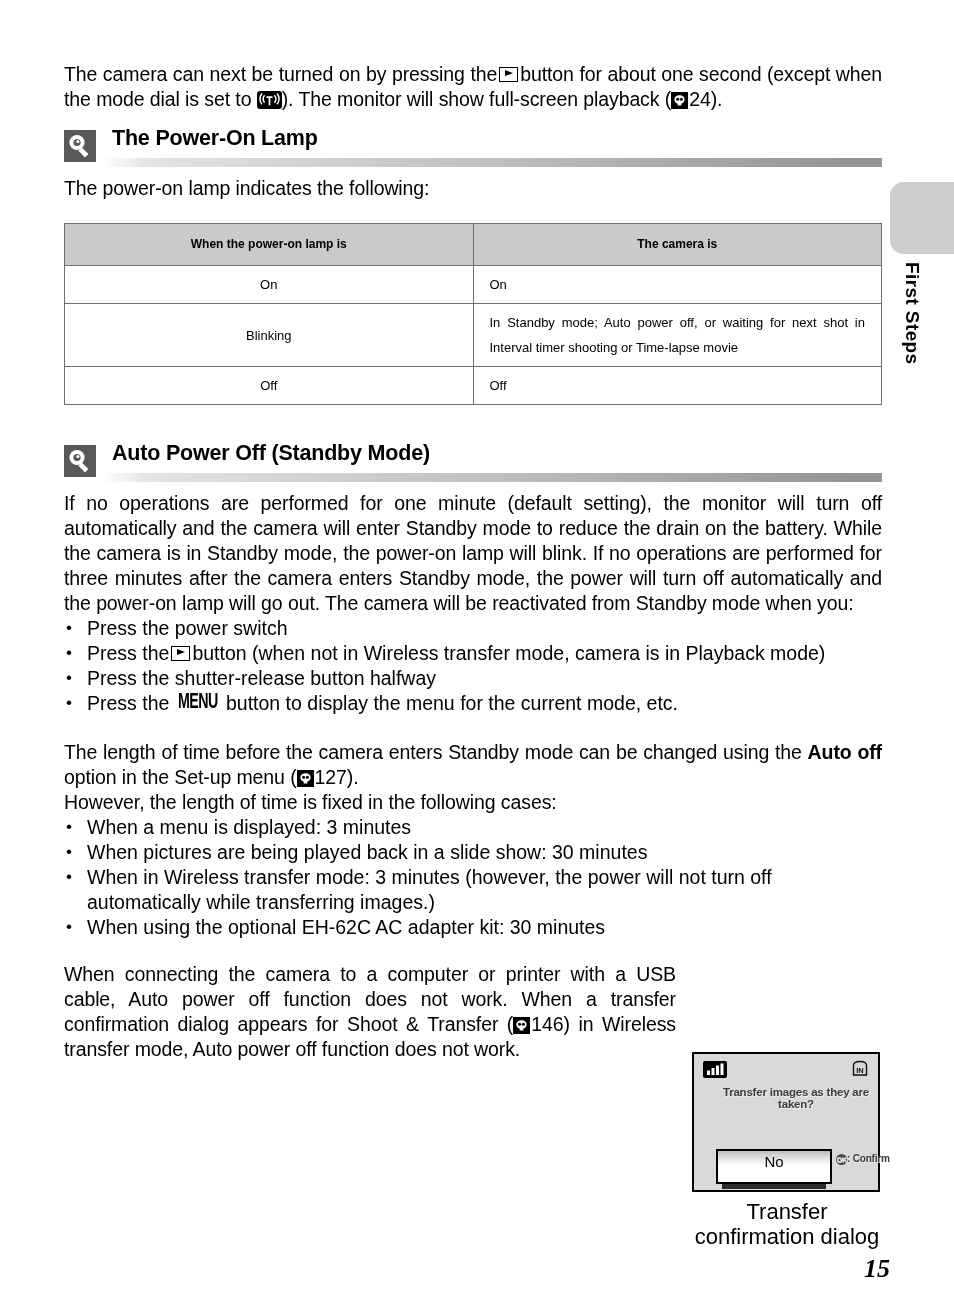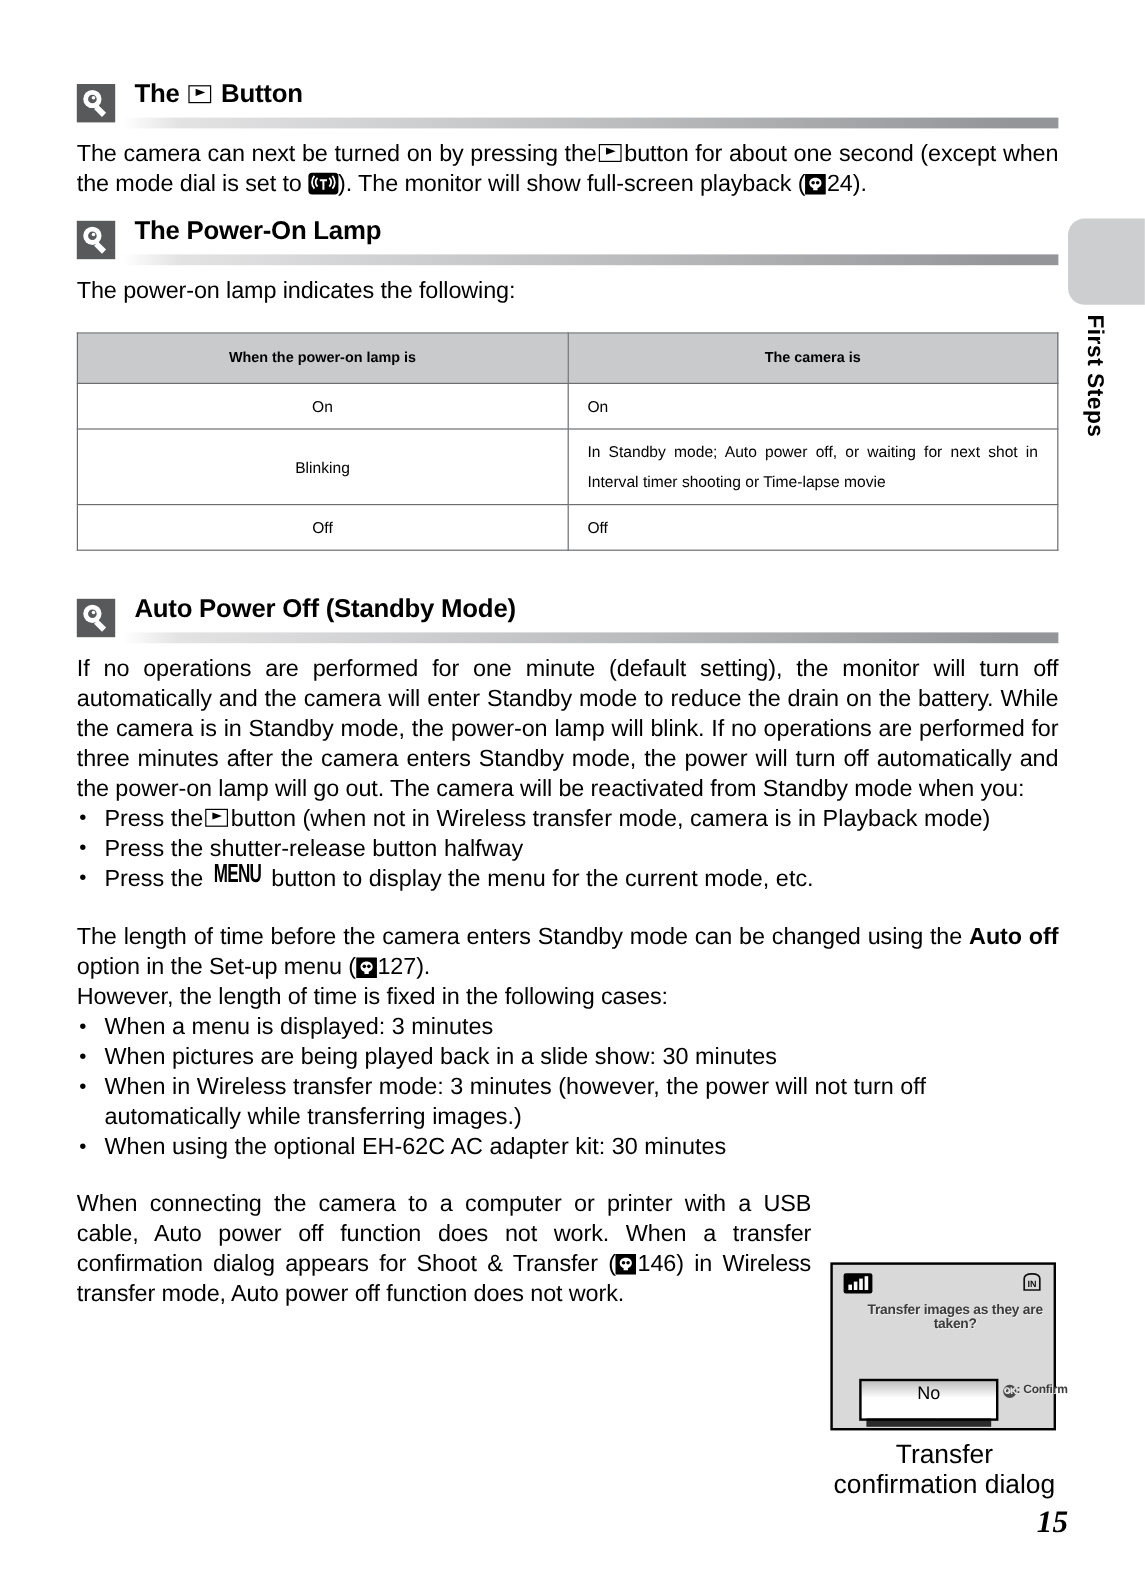--- a/index.html
+++ b/index.html
@@ -322,36 +322,20 @@
 </head>
 <body>
 
 <div class="page">
 
   <div class="edge-tab"></div>
   <div class="edge-label">First Steps</div>
 
   <div class="content">
 
-    <div class="section-head">
-      <span class="tip-icon">
-        <svg width="32" height="32" viewBox="0 0 32 32">
-          <circle cx="13" cy="12.5" r="7.6" fill="#ffffff"></circle>
-          <circle cx="13" cy="12.5" r="3.6" fill="#58595b"></circle>
-          <circle cx="13.9" cy="11.4" r="1.5" fill="#ffffff"></circle>
-          <path d="M17.8 17.4 L24.4 24.0 L21.0 27.4 L14.4 20.8 Z" fill="#ffffff"></path>
-        </svg>
-      </span>
-      <div class="section-title">
-        <span>The</span>
-        <span class="icon-play title-inline-icon"></span>
-        <span>Button</span>
-      </div>
-      <div class="section-rule"></div>
-    </div>
 
     <p class="body"><span>The camera can next be turned on by pressing the</span><span class="icon-play"></span><span>button for about one second (except when the mode dial is set to</span>&nbsp;<span class="icon-wireless"><svg width="25" height="18" viewBox="0 0 25 18">
             <path d="M12.5 6.2 L12.5 14.2 M9.5 6.2 L15.5 6.2" stroke="#fff" stroke-width="1.7" fill="none"></path>
             <path d="M7.6 4.2 A5.2 5.2 0 0 0 7.6 11.6" stroke="#fff" stroke-width="1.5" fill="none"></path>
             <path d="M5.0 2.6 A8 8 0 0 0 5.0 13.2" stroke="#fff" stroke-width="1.5" fill="none"></path>
             <path d="M17.4 4.2 A5.2 5.2 0 0 1 17.4 11.6" stroke="#fff" stroke-width="1.5" fill="none"></path>
             <path d="M20.0 2.6 A8 8 0 0 1 20.0 13.2" stroke="#fff" stroke-width="1.5" fill="none"></path>
           </svg></span><span>). The monitor will show full-screen playback (</span><span class="icon-book"><svg width="17" height="17" viewBox="0 0 17 17">
             <rect width="17" height="17" fill="#000"></rect>
             <path d="M8.5 3.2 C5.6 3.2 3.4 5.0 3.4 7.6 C3.4 9.6 4.8 11.2 6.7 11.8 L6.7 13.6 L10.3 13.6 L10.3 11.8 C12.2 11.2 13.6 9.6 13.6 7.6 C13.6 5.0 11.4 3.2 8.5 3.2 Z" fill="#fff"></path>
@@ -412,20 +396,21 @@
           <path d="M17.8 17.4 L24.4 24.0 L21.0 27.4 L14.4 20.8 Z" fill="#ffffff"></path>
         </svg>
       </span>
       <div class="section-title">Auto Power Off (Standby Mode)</div>
       <div class="section-rule"></div>
     </div>
 
     <p class="body">If no operations are performed for one minute (default setting), the monitor will turn off automatically and the camera will enter Standby mode to reduce the drain on the battery. While the camera is in Standby mode, the power-on lamp will blink. If no operations are performed for three minutes after the camera enters Standby mode, the power will turn off automatically and the power-on lamp will go out. The camera will be reactivated from Standby mode when you:</p>
 
     <ul class="bul">
+      <li><span>Press the power switch</span></li>
       <li><span>Press the</span><span class="icon-play"></span><span>button (when not in Wireless transfer mode, camera is in Playback mode)</span></li>
       <li><span>Press the shutter-release button halfway</span></li>
       <li><span>Press the</span> <span class="icon-menu">MENU</span> <span>button to display the menu for the current mode, etc.</span></li>
     </ul>
 
     <div class="para-gap"></div>
 
     <p class="body"><span>The length of time before the camera enters Standby mode can be changed using the</span> <b class="bold">Auto off</b> <span>option in the Set-up menu (</span><span class="icon-book"><svg width="17" height="17" viewBox="0 0 17 17">
             <rect width="17" height="17" fill="#000"></rect>
             <path d="M8.5 3.2 C5.6 3.2 3.4 5.0 3.4 7.6 C3.4 9.6 4.8 11.2 6.7 11.8 L6.7 13.6 L10.3 13.6 L10.3 11.8 C12.2 11.2 13.6 9.6 13.6 7.6 C13.6 5.0 11.4 3.2 8.5 3.2 Z" fill="#fff"></path>

